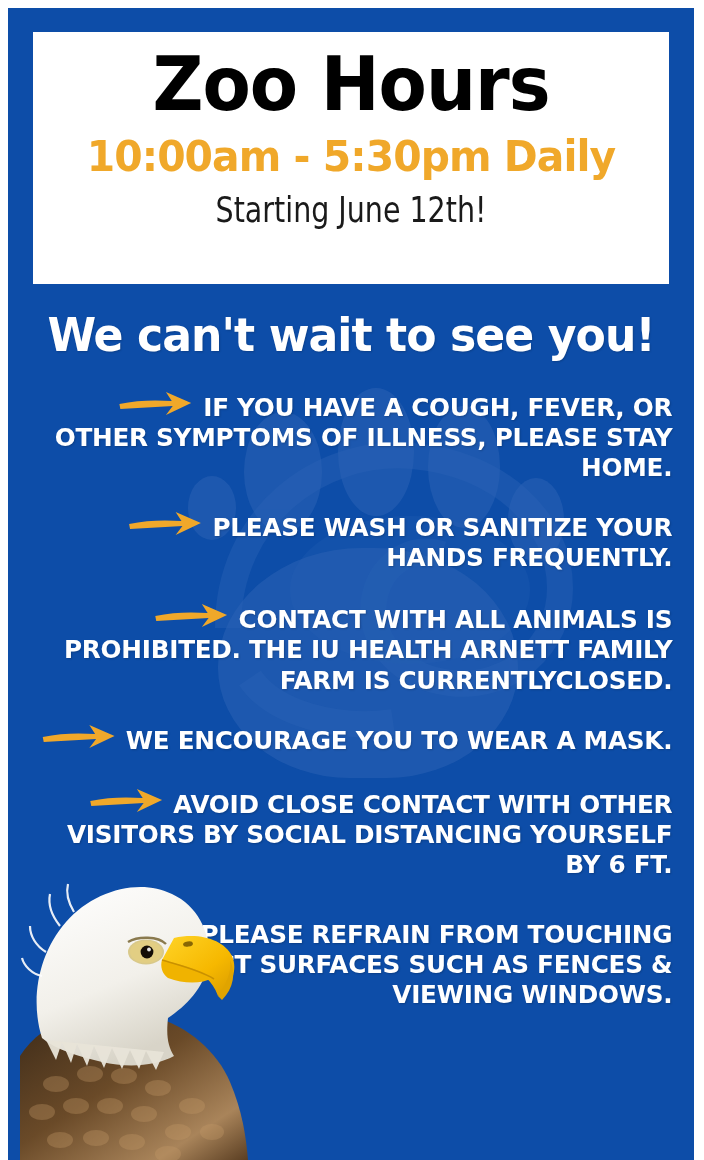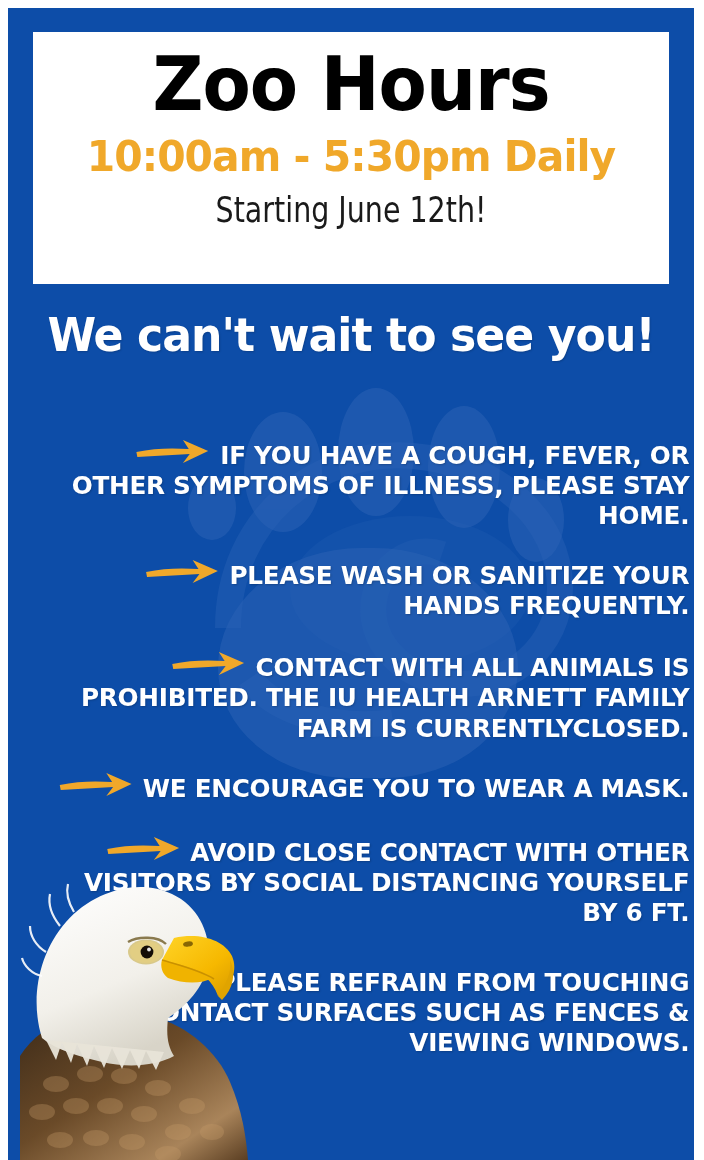--- a/index.html
+++ b/index.html
@@ -103,24 +103,23 @@
     font-size: 46px;
     font-weight: bold;
     letter-spacing: -1px;
     transform: scaleX(.96);
     text-shadow: 1px 1px 2px rgba(0,0,0,.18);
   }
 
   
   #bullets {
     position: absolute;
-    left: 37px;
+    left: 20px;
     top: 380px;
     width: 660px;
-    margin-top: 48px;
   }
   .bullet {
     color: #FFFFFF;
     font-family: "DejaVu Sans", sans-serif;
     font-weight: bold;
     font-size: 25.5px;
     line-height: 1.18;
     text-align: right;
     letter-spacing: -.3px;
     text-shadow: 1px 1px 2px rgba(0,0,0,.20);

